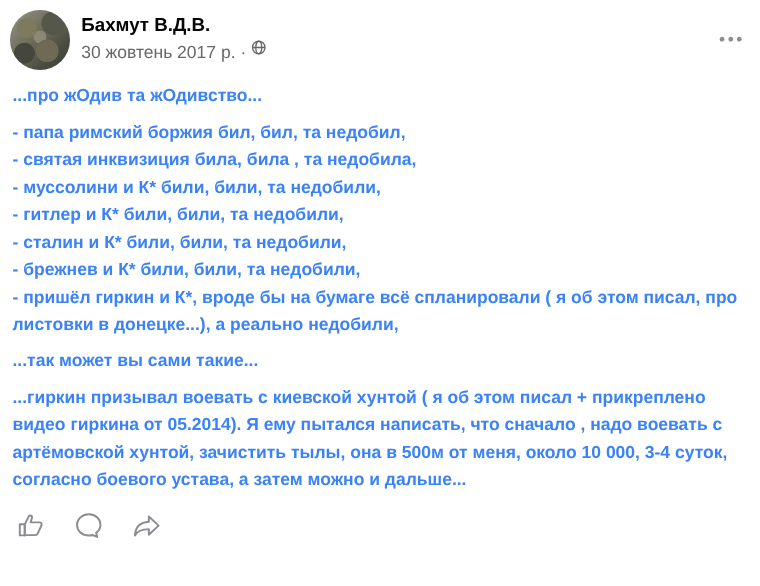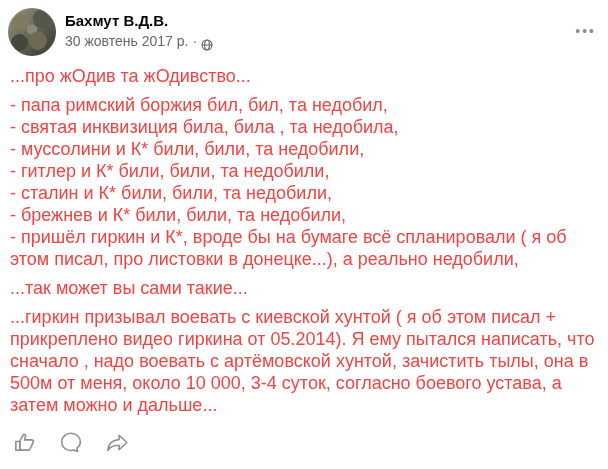--- a/index.html
+++ b/index.html
@@ -34,21 +34,21 @@
   }
   .meta { margin-left: 9px; padding-top: 3px; }
   .author {
     font-size: 15px;
     font-weight: 700;
     color: #050505;
     line-height: 20px;
   }
   .date-row {
     display: flex;
-    align-items: flex-end;
+    align-items: flex-start;
     gap: 4px;
     font-size: 14px;
     color: #65676b;
     line-height: 19px;
     margin-top: 1px;
   }
   .globe { display: inline-flex; align-items: center; }
   .globe svg { display: block; }
   .menu {
     margin-left: auto;
@@ -57,23 +57,24 @@
     font-size: 14px;
     letter-spacing: 2px;
     line-height: 14px;
     cursor: pointer;
     user-select: none;
   }
 
   
   .body-text {
     padding: 9px 10px 0 10px;
-    font-size: 18px;
+    font-size: 14px;
     line-height: 22px;
-    color: #ef4444;
+    color: #3b82f6;
+    font-weight: bold;
   }
   .body-text p {
     margin: 0 0 7px 0;
     white-space: pre-line;
   }
 
   
   .actions {
     display: flex;
     align-items: center;

